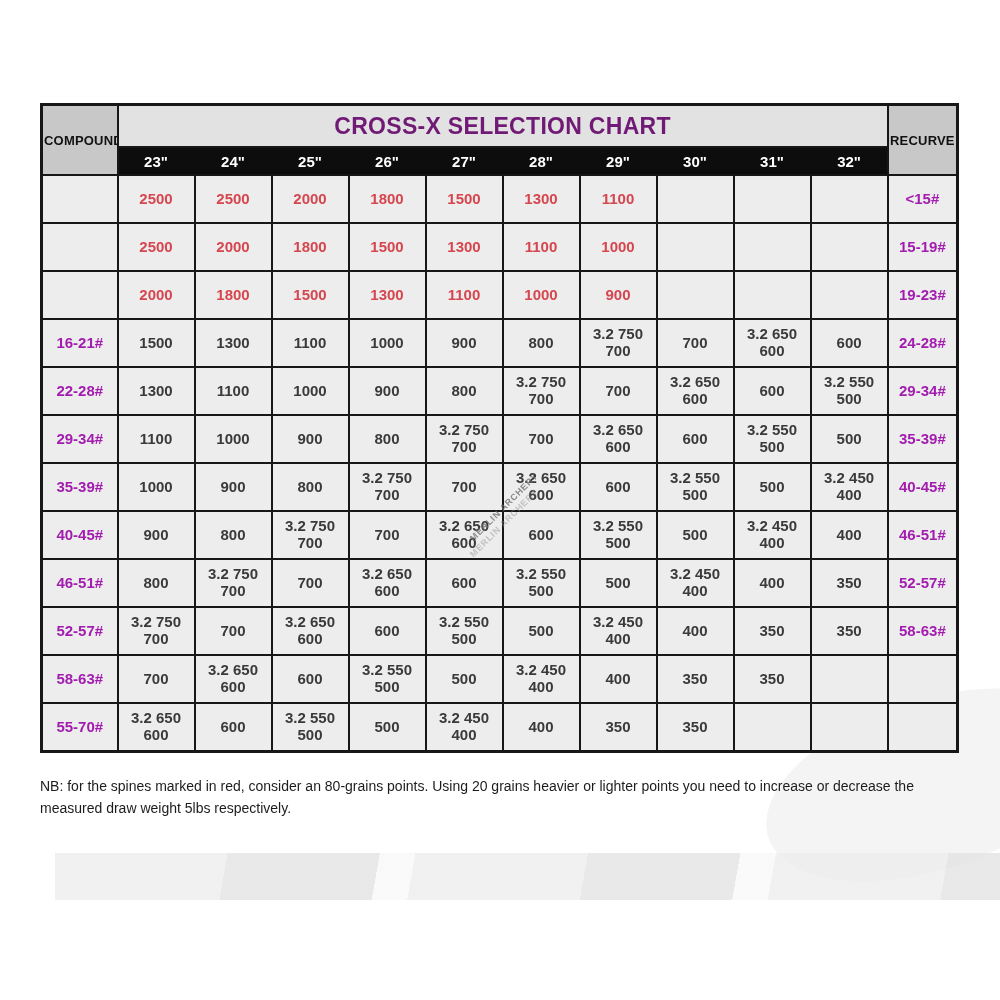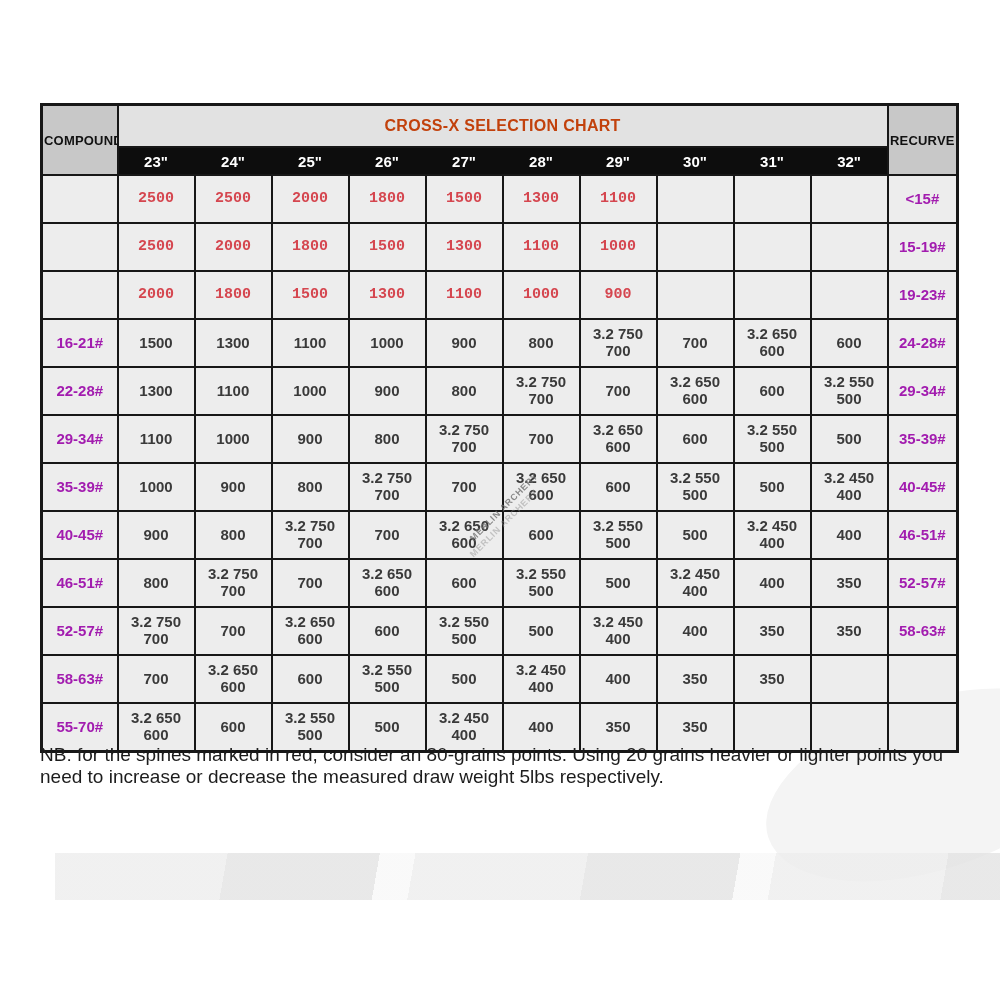--- a/index.html
+++ b/index.html
@@ -32,52 +32,52 @@
     text-align:center;vertical-align:middle;
     overflow:hidden;
   }
   th.corner{
     background:var(--corner-bg,#c8c8c8);
     font-size:13px;font-weight:bold;color:#111;
     letter-spacing:.2px;
   }
   th.title-cell{
     background:var(--title-bg,#e2e2e2);
-    font-size:16px;font-weight:bold;color:#c2410c;
+    font-size:23px;font-weight:bold;color:#701a75;
     height:38px;letter-spacing:.3px;
   }
   tr.strip th{
     background:var(--strip-bg,#0d0d0d);
     color:#ffffff;font-size:15px;font-weight:bold;
     height:24px;border-left-color:#0d0d0d;border-right-color:#0d0d0d;
   }
   tbody td{
     background:var(--cell-bg,#ededed);
     height:44px;font-size:15px;font-weight:bold;
     color:var(--black-text,#3a3a3a);
     line-height:1.12;white-space:pre-line;
   }
   tbody td.range{color:#a21caf;}
-  tbody td.red{color:var(--red-text,#d5464f);font-family:Liberation Mono, monospace;}
+  tbody td.red{color:var(--red-text,#d5464f);}
   
   .watermark{
     position:absolute;left:432px;top:440px;width:140px;height:140px;
     z-index:2;pointer-events:none;
   }
   .watermark span{
     position:absolute;left:2px;top:62px;width:140px;
     transform:rotate(-45deg);
     font-size:9px;font-weight:bold;color:rgba(110,110,110,.8);
     letter-spacing:.8px;text-align:center;
   }
   .watermark span.echo{top:78px;color:rgba(140,140,140,.45);}
   
   .notes{
-    position:absolute;left:40px;top:744px;width:930px;z-index:2;
-    font-size:19px;line-height:21.5px;color:#1c1c1c;
+    position:absolute;left:40px;top:776px;width:930px;z-index:2;
+    font-size:14px;line-height:21.5px;color:#1c1c1c;
   }
   .notes p{margin:0;}
 </style>
 </head>
 <body>
 
 <div class="bg-swoosh"></div>
 <div class="bg-band"></div>
 
 <div class="chart-wrap">

